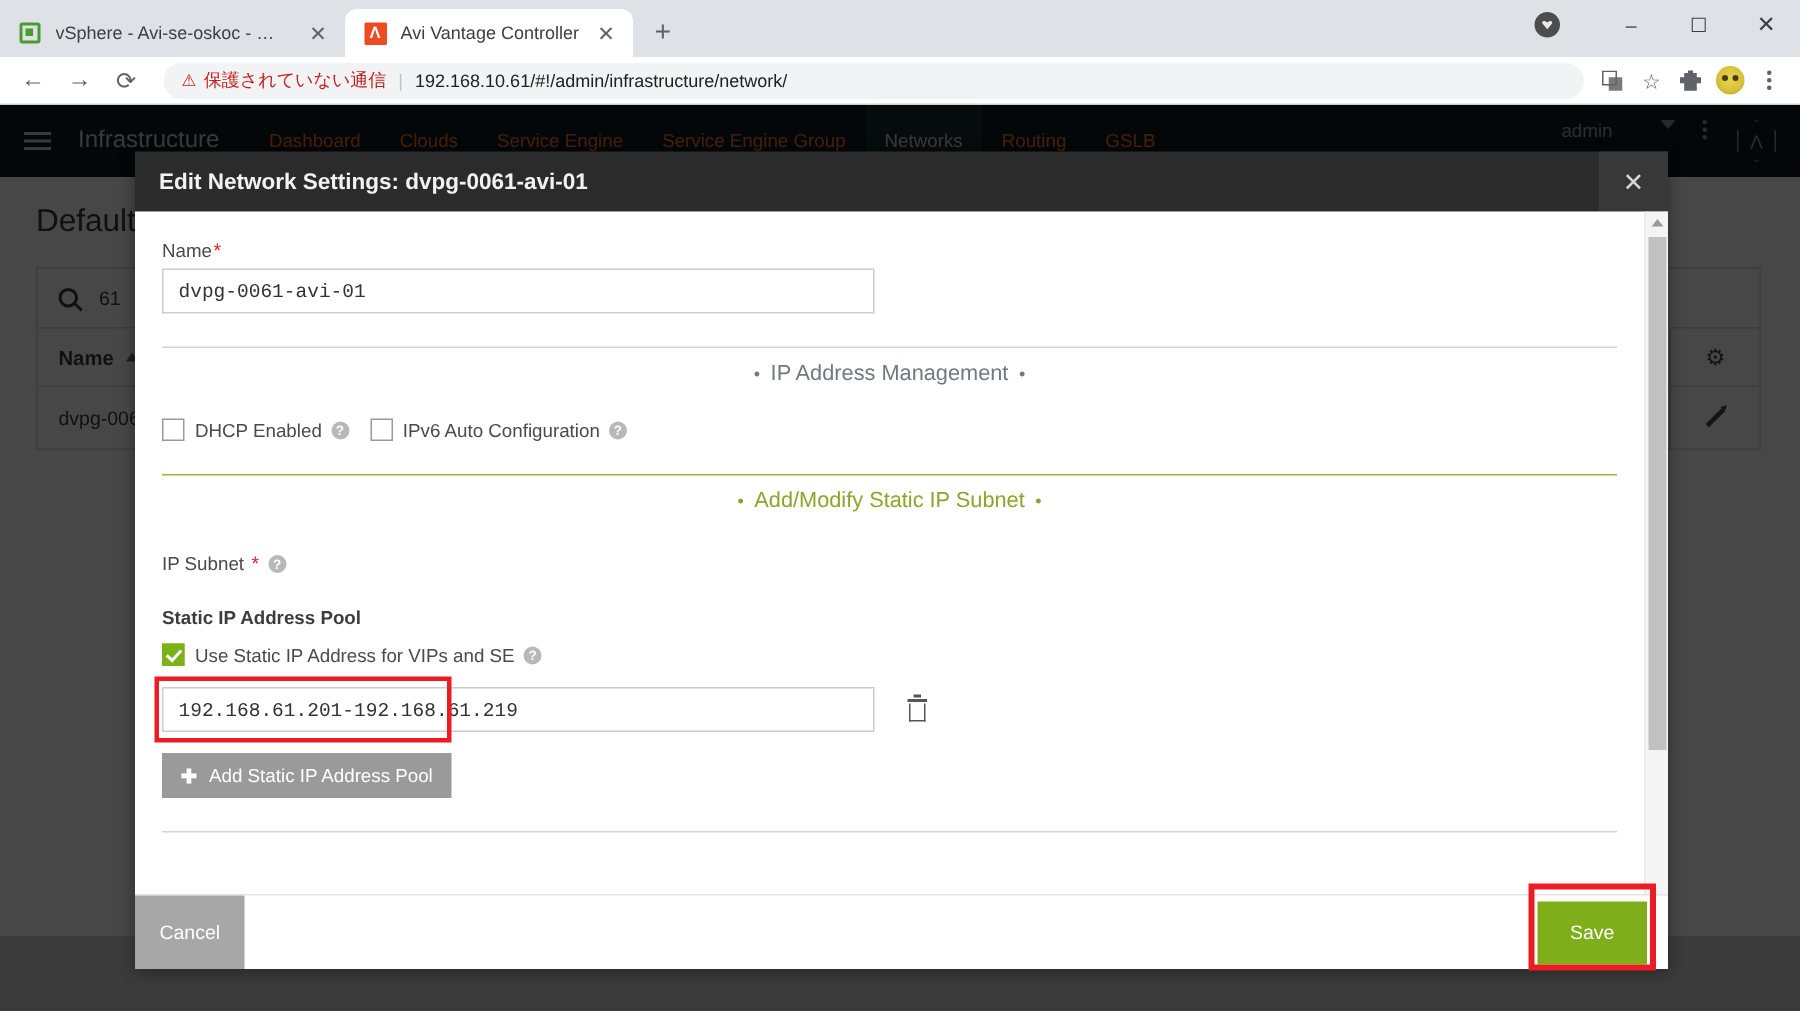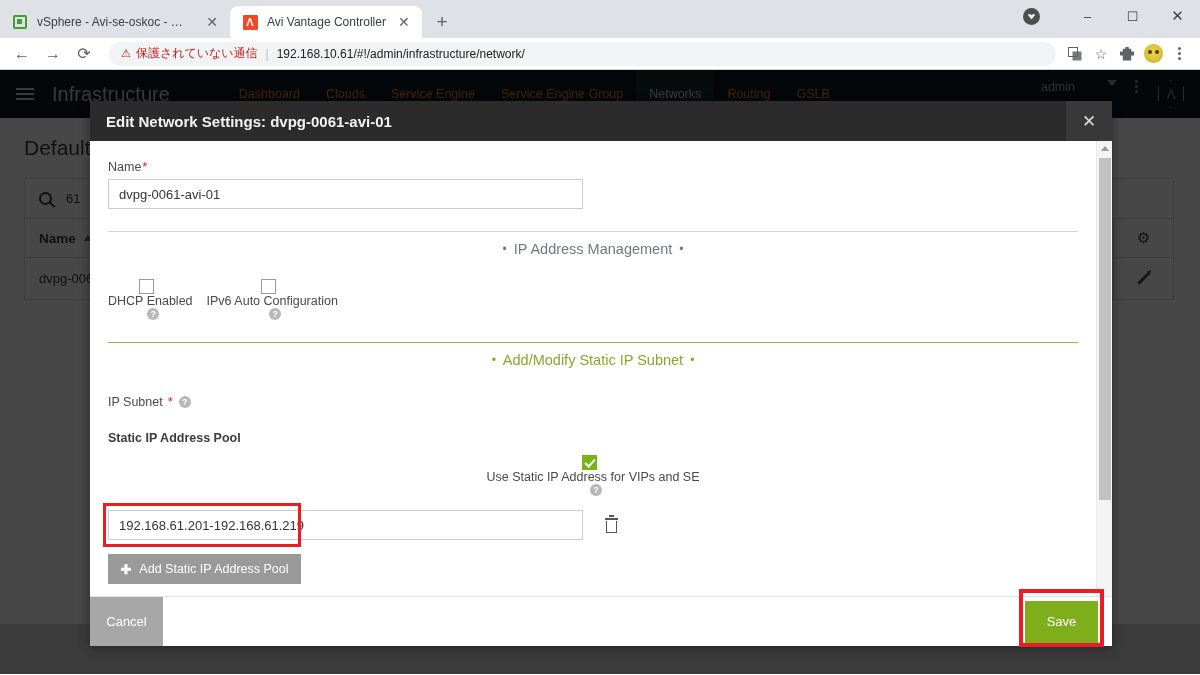--- a/index.html
+++ b/index.html
@@ -209,23 +209,23 @@
     padding: 0 16px;
     position: relative;
   }
   .hamburger {
     display: flex; flex-direction: column; gap: 3px;
     margin-right: 18px;
   }
   .hamburger i { width: 18px; height: 2px; background: #c7cdd1; display: block; }
   #app-module-title {
     color: #c7cdd1;
-    font-size: 20px;
+    font-size: 16px;
     font-weight: 400;
-    margin-right: 56px;
+    margin-right: 20px;
   }
   #app-nav { display: flex; align-items: center; height: 48px; }
   .nav-item {
     color: #f97316;
     font-size: 12.5px;
     padding: 0 13px;
     line-height: 48px;
     height: 48px;
     white-space: nowrap;
   }
@@ -423,20 +423,21 @@
   }
   .text-input {
     height: 30px;
     border: 1px solid #cccccc;
     display: flex;
     align-items: center;
     padding: 0 10px;
     font-size: 13px;
     color: #333;
     background: #fff;
+    font-family: Liberation Mono, monospace;
   }
   #name-input { width: 475px; }
   #subnet-input { width: 485px; }
 
   .section-band {
     margin-top: 22px;
     border-top: 1px solid #d3d3d3;
     height: 34px;
     display: flex;
     align-items: center;
@@ -449,21 +450,21 @@
     color: #8aa72a;
   }
   .band-dot { margin: 0 7px; font-size: 12px; }
 
   #checkbox-row {
     display: flex;
     align-items: center;
     margin-top: 14px;
     gap: 14px;
   }
-  .cb-wrap { display: flex; align-items: center; font-size: 12.5px; color: #4a4a4a; flex-direction: column; }
+  .cb-wrap { display: flex; align-items: center; font-size: 12.5px; color: #4a4a4a; }
   .cb-box {
     width: 15px; height: 15px;
     border: 1px solid #9a9a9a;
     background: #fff;
     margin-right: 7px;
     flex-shrink: 0;
   }
   .cb-box.checked {
     background: #7ab317;
     border-color: #7ab317;

